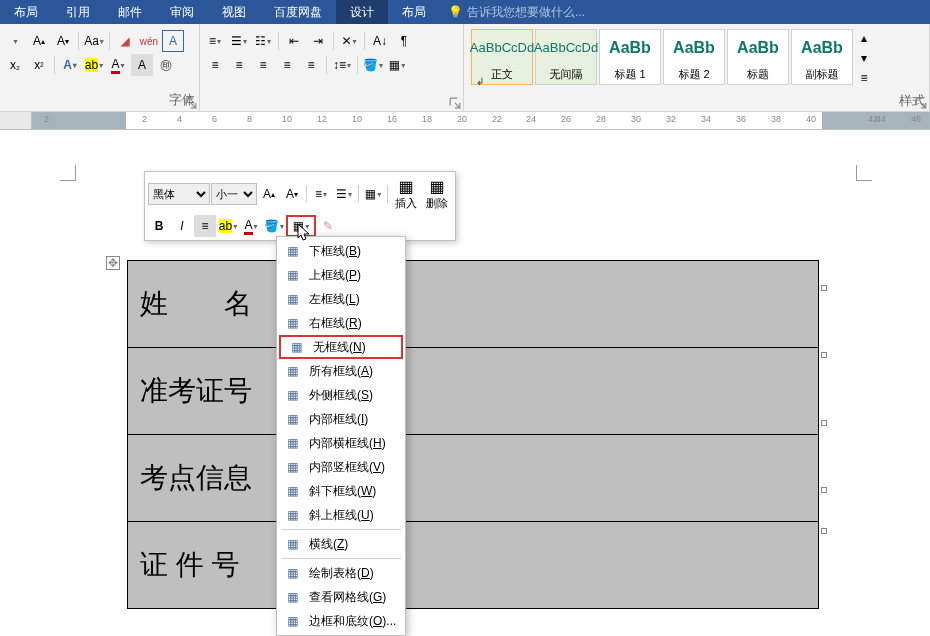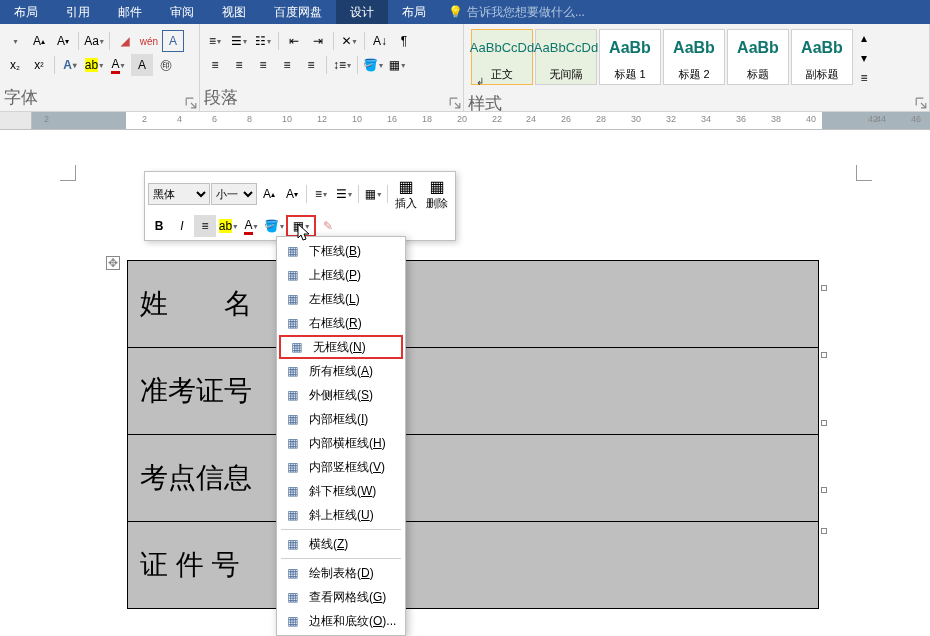--- a/index.html
+++ b/index.html
@@ -7,21 +7,21 @@
     
     .tabs { background: #2b579a; color: #fff; display: flex; height: 24px; align-items: center; }
     .tab { padding: 0 14px; height: 24px; display: flex; align-items: center; cursor: pointer; font-size: 12px; }
     .tab.active { background: #1e3e6e; }
     .tell-me { color: #b0c4de; padding-left: 8px; display: flex; align-items: center; gap: 4px; }
     .bulb-icon { color: #fff; }
     
     .ribbon { background: #f3f3f3; border-bottom: 1px solid #d4d4d4; height: 88px; display: flex; }
     .ribbon-group { border-right: 1px solid #d4d4d4; display: flex; flex-direction: column; padding: 2px 4px 0; }
     .ribbon-group-content { flex: 1; display: flex; align-items: flex-start; gap: 2px; padding-top: 4px; }
-    .ribbon-group-label { text-align: left; font-size: 17px; color: #666; padding: 2px 0; }
+    .ribbon-group-label { text-align: right; font-size: 13px; color: #666; padding: 2px 0; }
     .ribbon-col { display: flex; flex-direction: column; gap: 2px; }
     .ribbon-row { display: flex; gap: 2px; align-items: center; }
     
     .launcher { position: absolute; right: 2px; bottom: 2px; width: 12px; height: 12px; cursor: pointer; }
     
     .style-gallery { display: flex; gap: 2px; }
     .style-item { width: 62px; height: 56px; border: 1px solid #d0d0d0; background: #fff; display: flex; flex-direction: column; cursor: pointer; }
     .style-item.selected { border: 1px solid #f8b84e; background: #fde6c9; }
     .style-item.light { background: #e8f0e0; }
     .style-preview { flex: 1; display: flex; align-items: center; justify-content: center; font-size: 13px; color: #0f766e; }
@@ -154,21 +154,20 @@
           <div class="mini-btn">↕≡<span class="dd">▾</span></div>
           <div class="vert-sep"></div>
           <div class="mini-btn">
               <span style="color:#c80">🪣</span>
               <span class="dd">▾</span>
             </div>
           <div class="mini-btn">▦<span class="dd">▾</span></div>
         </div>
       </div>
     </div>
-    <div class="ribbon-group-label">段落</div>
     <svg class="launcher" viewBox="0 0 10 10">
         <path d="M1 1h6M1 1v6M5 5l4 4M9 5v4h-4" stroke="#888" fill="none"></path>
       </svg>
   </div>
 
   <div class="ribbon-group style-group" style="flex:1; position:relative;">
     <div class="ribbon-group-content" style="padding:3px;">
       <div class="style-gallery">
         <div class="style-item selected light" style="position:relative">
           <div class="arrow-mark">↲</div>

